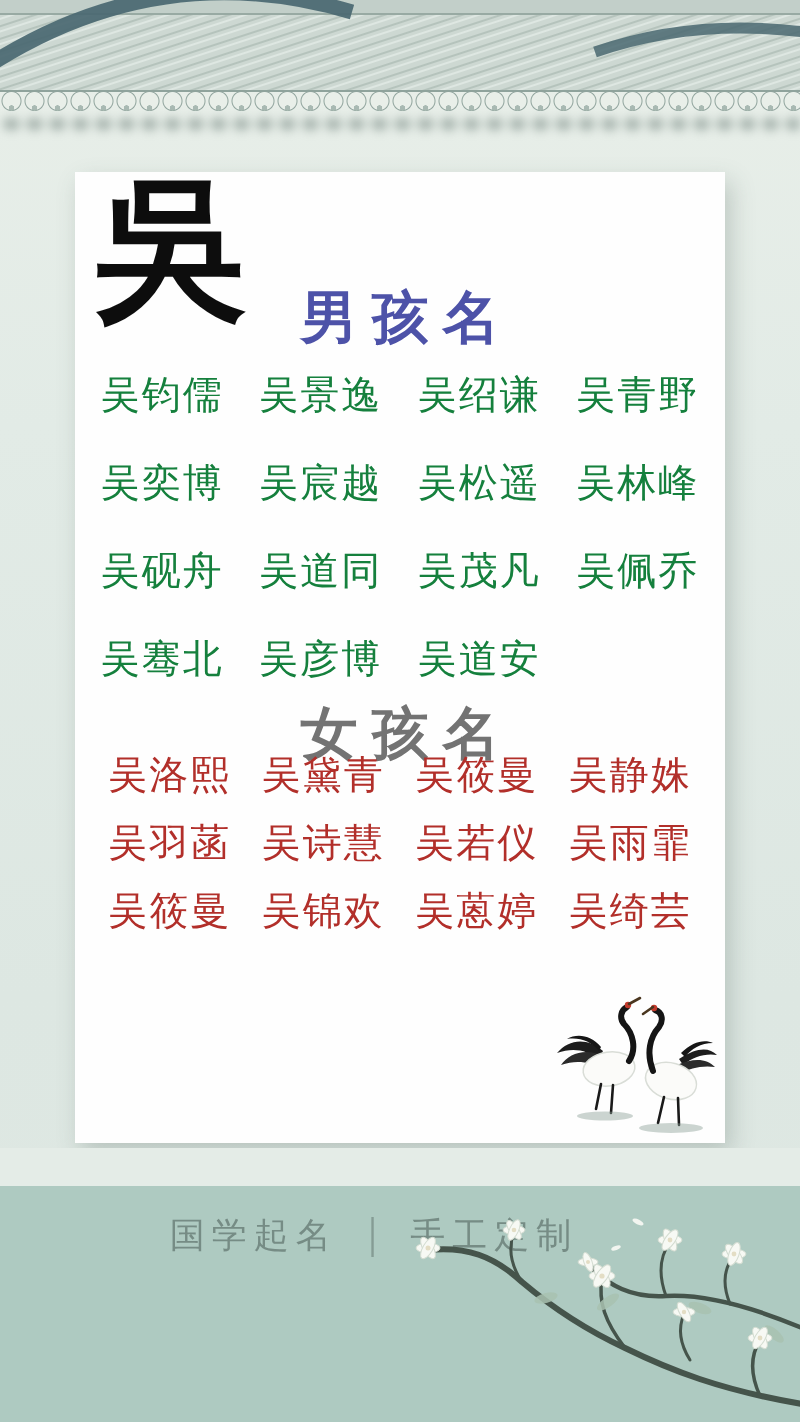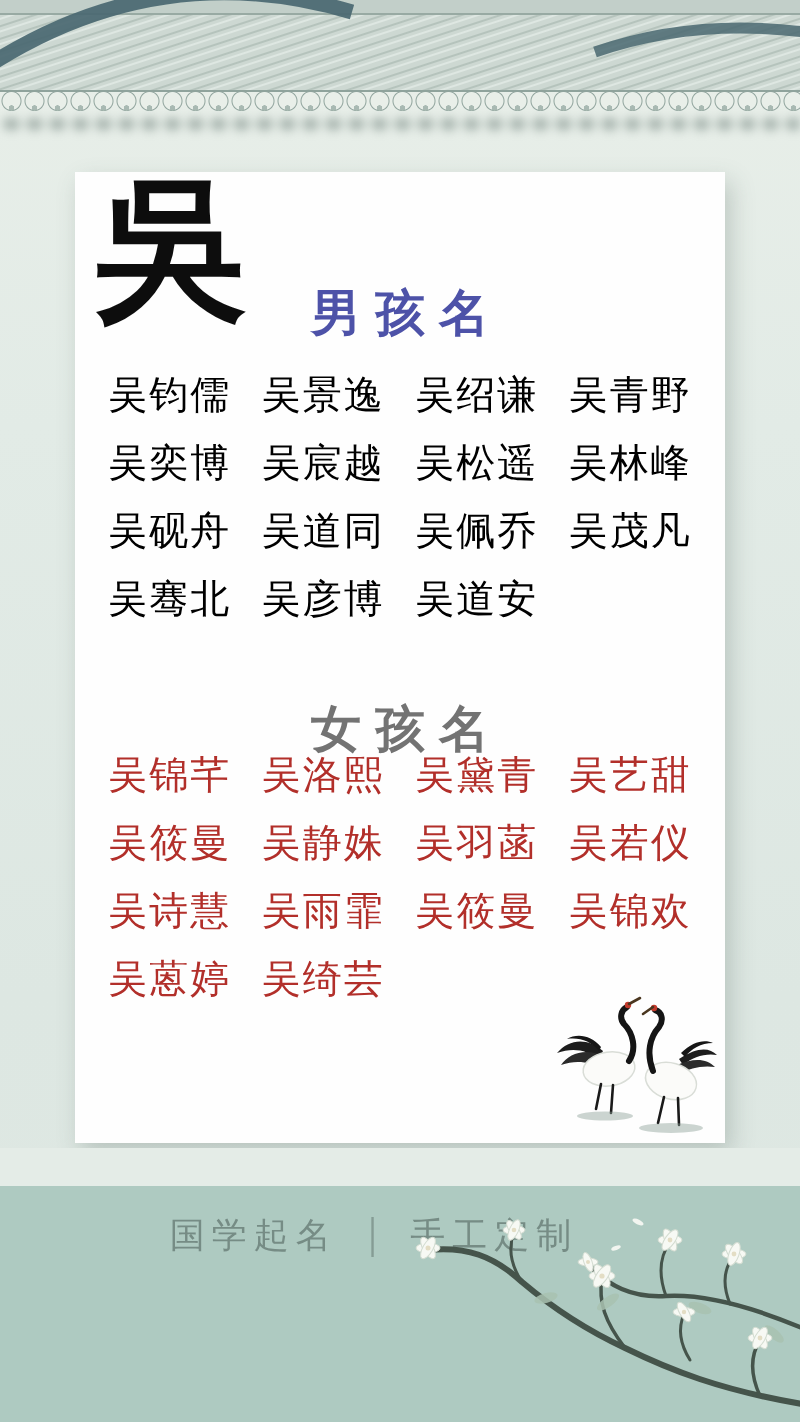--- a/index.html
+++ b/index.html
@@ -28,29 +28,29 @@
   .card{
     position:absolute;left:75px;top:172px;width:650px;height:971px;
     background:#fefefe;box-shadow:6px 10px 22px rgba(70,90,85,.25);
   }
   .surname{
     position:absolute;top:-2px;left:22px;font-size:150px;line-height:1.05;
     color:#0d0d0d;font-weight:700;font-family:"DejaVu Serif",serif;
   }
   .sec-heading{
     position:absolute;left:0;width:100%;text-align:center;
-    font-size:50px;font-weight:600;letter-spacing:14px;text-indent:14px;
+    font-size:57px;font-weight:600;letter-spacing:14px;text-indent:14px;
   }
   .heading-boys{top:108px;color:#4d52a8;}
   .heading-girls{top:504px;color:#737373;margin-top:20px;}
   .names-grid{
     position:absolute;left:18px;width:614px;
     display:grid;grid-template-columns:repeat(4,1fr);grid-auto-rows:68px;
   }
-  .grid-boys{top:189px;color:#000000;}
+  .grid-boys{top:189px;color:#15803d;gap:20px;}
   .grid-girls{top:569px;color:#b22f2a;}
   .name-cell{
     display:flex;align-items:center;justify-content:center;
     font-size:39px;letter-spacing:2px;white-space:nowrap;
   }
   .cranes{position:absolute;right:6px;bottom:0;}
   
   .strip{position:absolute;top:1148px;left:0;width:800px;height:38px;background:#e4ece7;}
   .band{position:absolute;top:1186px;left:0;width:800px;height:267px;background:#aecac1;}
   .tagline{
@@ -94,38 +94,36 @@
     <div class="name-cell">吴钧儒</div>
     <div class="name-cell">吴景逸</div>
     <div class="name-cell">吴绍谦</div>
     <div class="name-cell">吴青野</div>
     <div class="name-cell">吴奕博</div>
     <div class="name-cell">吴宸越</div>
     <div class="name-cell">吴松遥</div>
     <div class="name-cell">吴林峰</div>
     <div class="name-cell">吴砚舟</div>
     <div class="name-cell">吴道同</div>
+    <div class="name-cell">吴茂凡</div>
     <div class="name-cell">吴佩乔</div>
-    <div class="name-cell">吴茂凡</div>
     <div class="name-cell">吴骞北</div>
     <div class="name-cell">吴彦博</div>
     <div class="name-cell">吴道安</div>
   </div>
 
   <div class="sec-heading heading-girls">女孩名</div>
   <div class="names-grid grid-girls">
-    <div class="name-cell">吴锦芊</div>
     <div class="name-cell">吴洛熙</div>
     <div class="name-cell">吴黛青</div>
-    <div class="name-cell">吴艺甜</div>
     <div class="name-cell">吴筱曼</div>
     <div class="name-cell">吴静姝</div>
     <div class="name-cell">吴羽菡</div>
+    <div class="name-cell">吴诗慧</div>
     <div class="name-cell">吴若仪</div>
-    <div class="name-cell">吴诗慧</div>
     <div class="name-cell">吴雨霏</div>
     <div class="name-cell">吴筱曼</div>
     <div class="name-cell">吴锦欢</div>
     <div class="name-cell">吴蒽婷</div>
     <div class="name-cell">吴绮芸</div>
   </div>
 
   <svg class="cranes" width="172" height="148" viewBox="0 0 172 148">
 
     <g>

